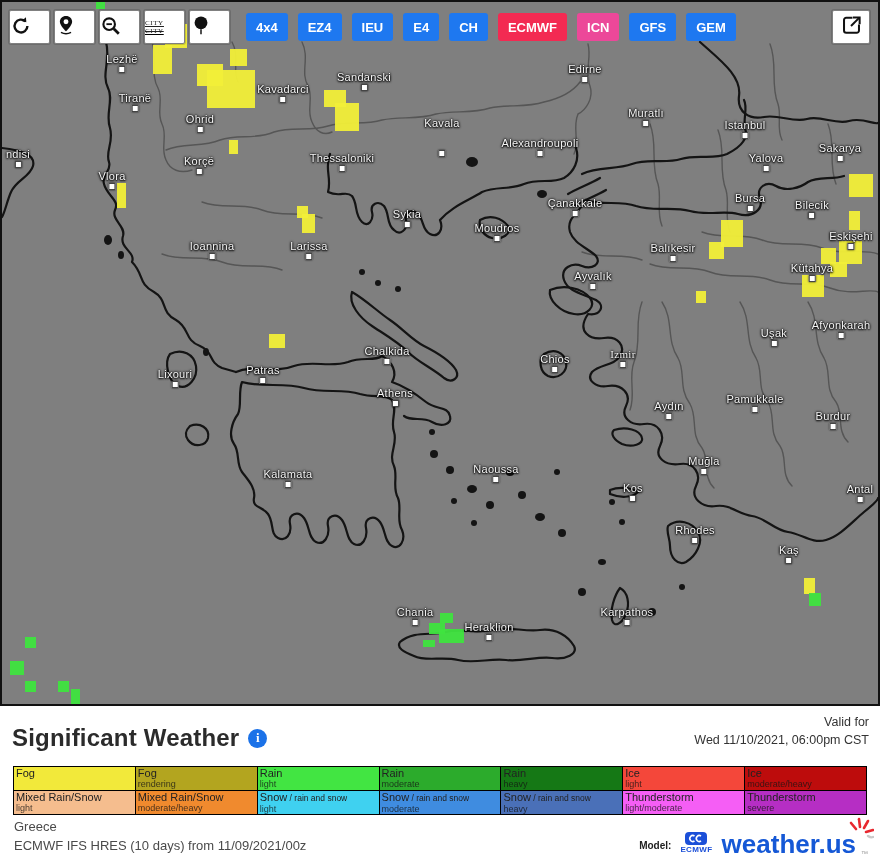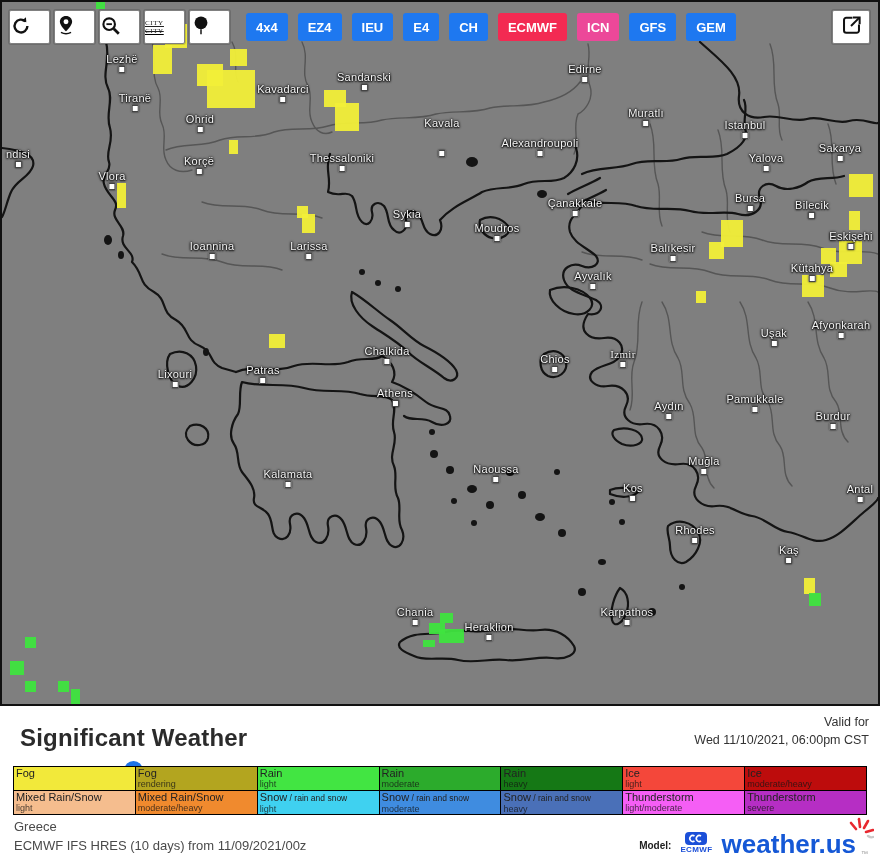--- a/index.html
+++ b/index.html
@@ -31,21 +31,21 @@
   .cityline.s{text-decoration:line-through;}
   .models{display:flex;align-items:center;gap:10px;margin-left:12px;}
   .model{height:28px;padding:0 10px;border:none;border-radius:3px;color:#fff;
       font-family:inherit;font-size:13px;font-weight:bold;cursor:pointer;}
   .share{position:absolute;top:8px;right:8px;width:38px;height:34px;background:#fff;
       border:1px solid #808080;border-radius:2px;display:flex;align-items:center;
       justify-content:center;cursor:pointer;box-shadow:0 0 0 1px rgba(0,0,0,.15);}
 
   
   .panel{position:absolute;left:0;top:706px;width:880px;height:157px;background:#fff;}
-  .title-row{position:absolute;left:20px;top:18px;display:flex;align-items:center;gap:9px;flex-direction:column;}
+  .title-row{position:absolute;left:12px;top:18px;display:flex;align-items:center;gap:9px;}
   .title-row h1{margin:0;font-size:24px;font-weight:bold;color:#2b2b2b;letter-spacing:.2px;}
   .info{width:19px;height:19px;border-radius:50%;background:#1b72e8;color:#fff;font-size:13px;
       font-weight:bold;display:flex;align-items:center;justify-content:center;cursor:pointer;
       font-family:"Liberation Serif","DejaVu Serif",serif;}
   .valid{position:absolute;right:11px;top:8px;text-align:right;font-size:12.5px;color:#333;
       line-height:1.4;}
   .legend{position:absolute;left:13px;top:60px;width:854px;display:grid;
       grid-template-columns:repeat(7,1fr);background:#000;gap:1px;padding:1px;
       box-sizing:border-box;}
   .cell{height:22px;padding:1px 0 0 2px;overflow:visible;white-space:nowrap;}

